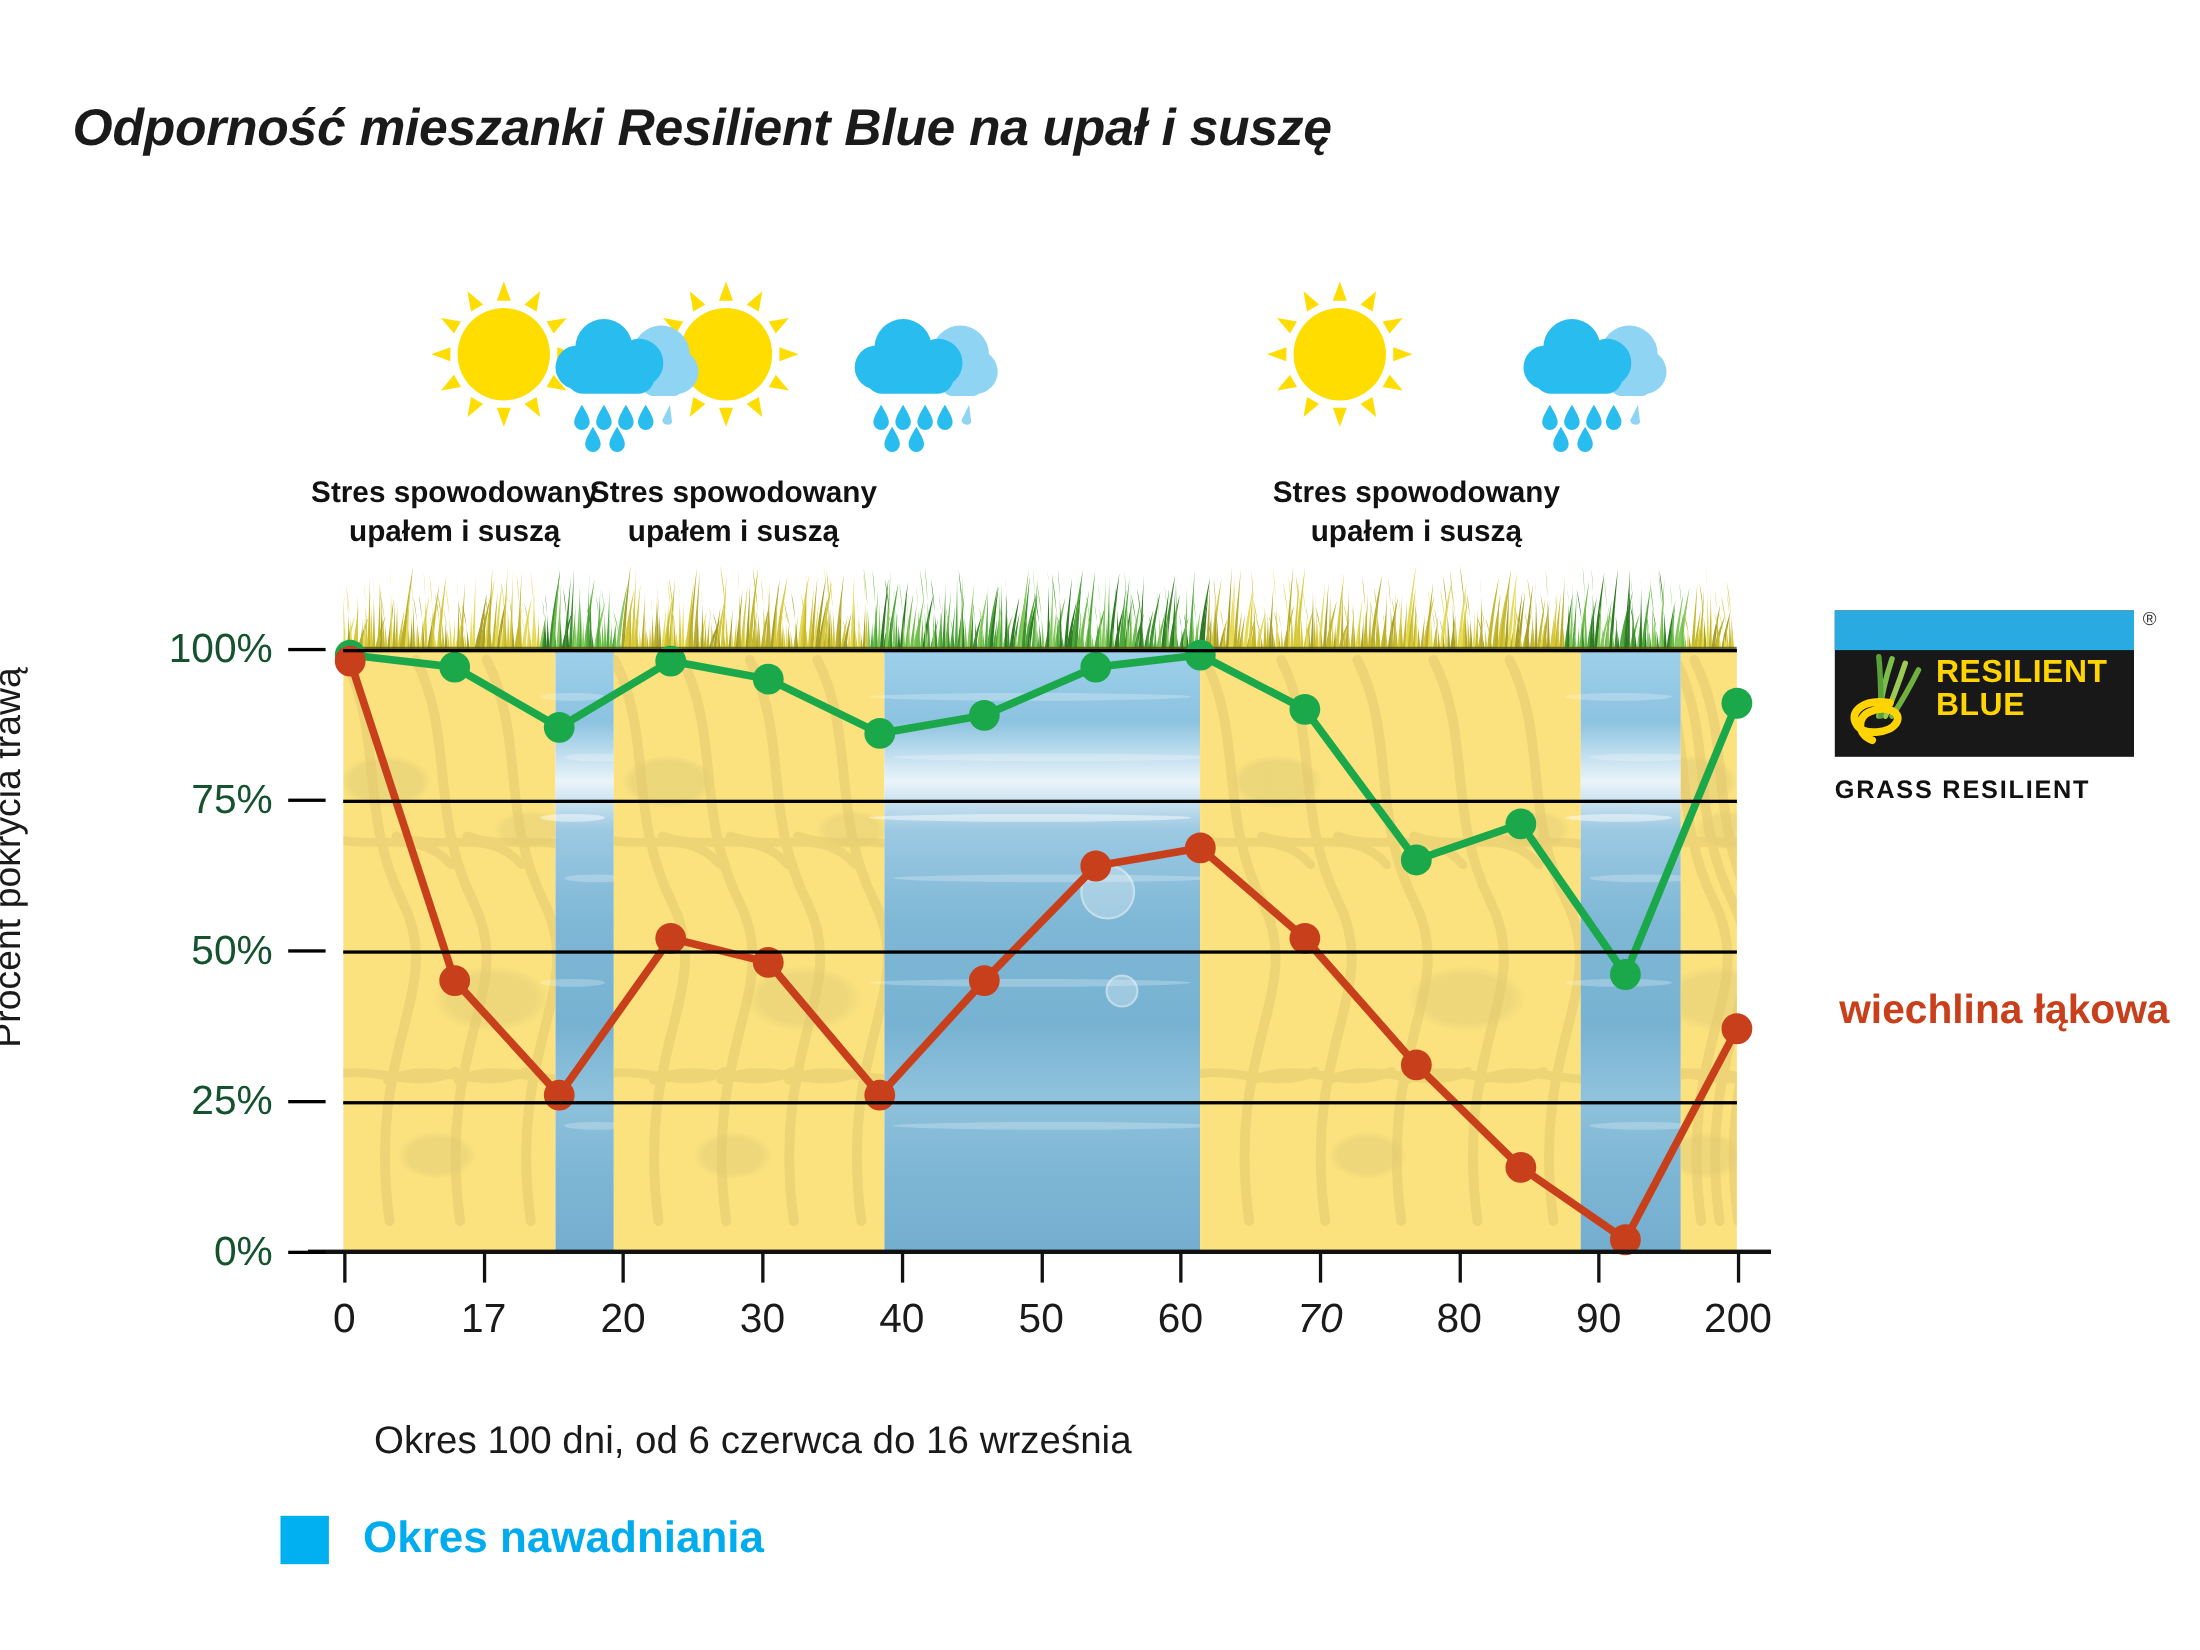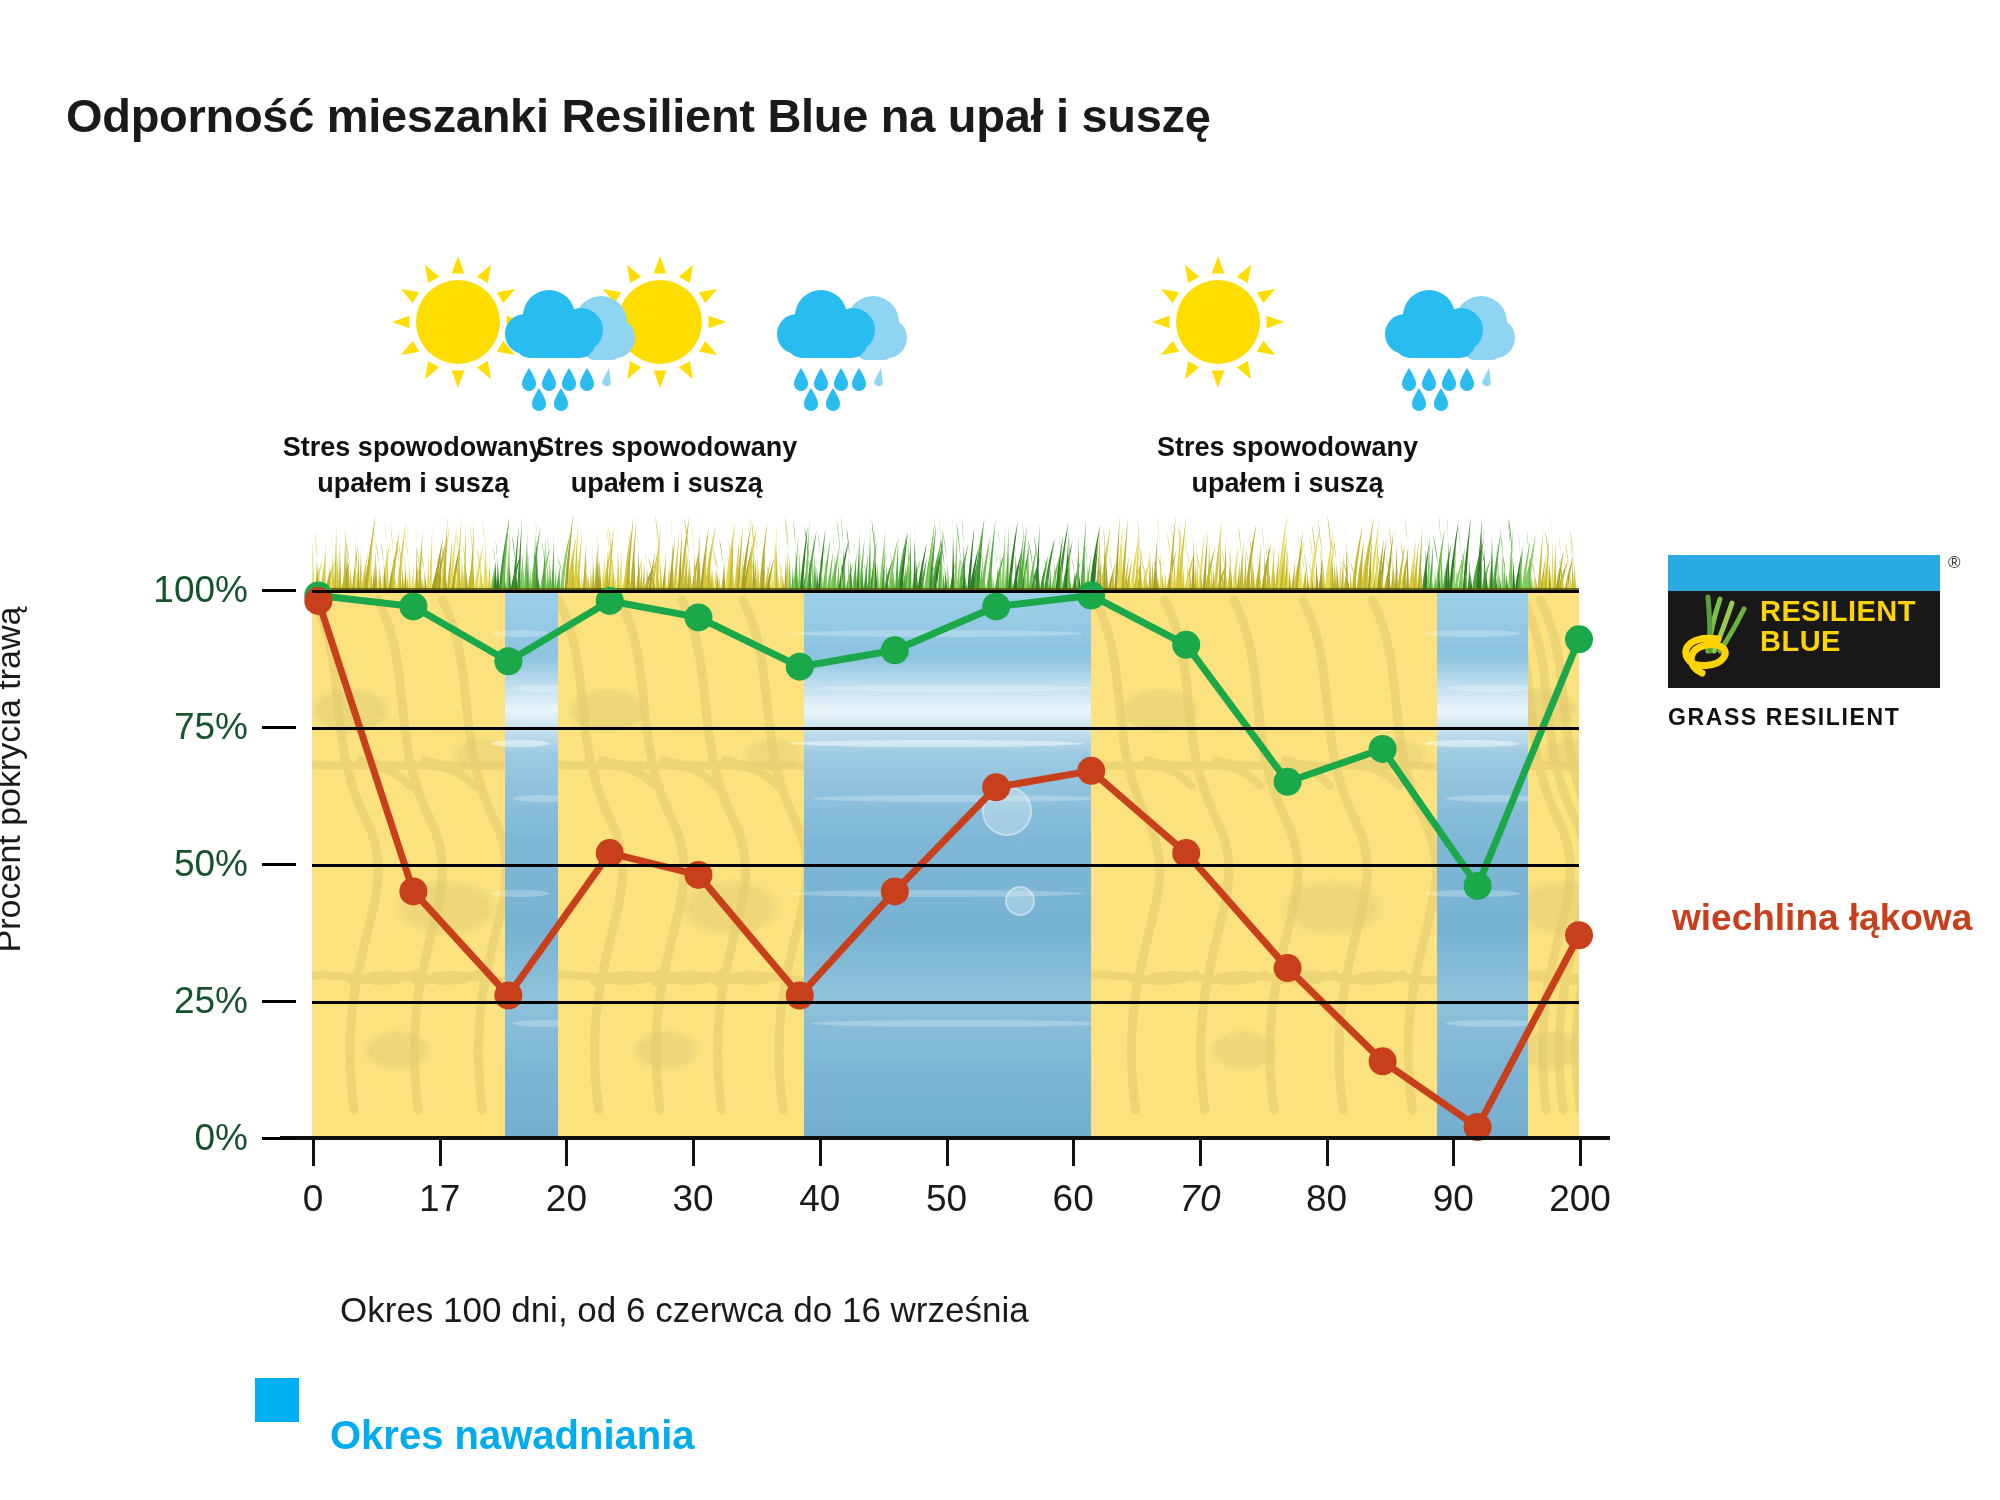--- a/index.html
+++ b/index.html
@@ -12,20 +12,21 @@
   }
 
   .title{
     position:absolute;
     left:66px; top:88px;
     font-size:47px;
     font-weight:bold;
     color:#1a1a1a;
     letter-spacing:-0.3px;
     white-space:nowrap;
+    font-style:italic;
   }
 
   
   .plot{
     position:absolute;
     left:312px; top:590px;
     width:1267px; height:548px;
   }
 
   .bands{position:absolute;inset:0;overflow:hidden;}
@@ -90,21 +91,21 @@
   .stress{
     position:absolute;text-align:center;font-size:27px;font-weight:bold;
     color:#111;line-height:1.32;width:300px;transform:translateX(-50%);
   }
 
   
   .legend-swatch{
     position:absolute;left:255px;top:1378px;width:44px;height:44px;background:#00B0F0;
   }
   .legend-text{
-    position:absolute;left:330px;top:1376px;font-size:40px;font-weight:bold;color:#00ACEE;margin-top:37px;
+    position:absolute;left:330px;top:1376px;font-size:40px;font-weight:bold;color:#00ACEE;
   }
 
   .series-label{
     position:absolute;left:1672px;top:895px;
     font-size:37px;font-weight:bold;color:#C8401B;line-height:1.22;
   }
 
   
   .logo{position:absolute;left:1668px;top:555px;width:272px;}
   .logo-box{position:relative;width:272px;height:133px;background:#181818;}

